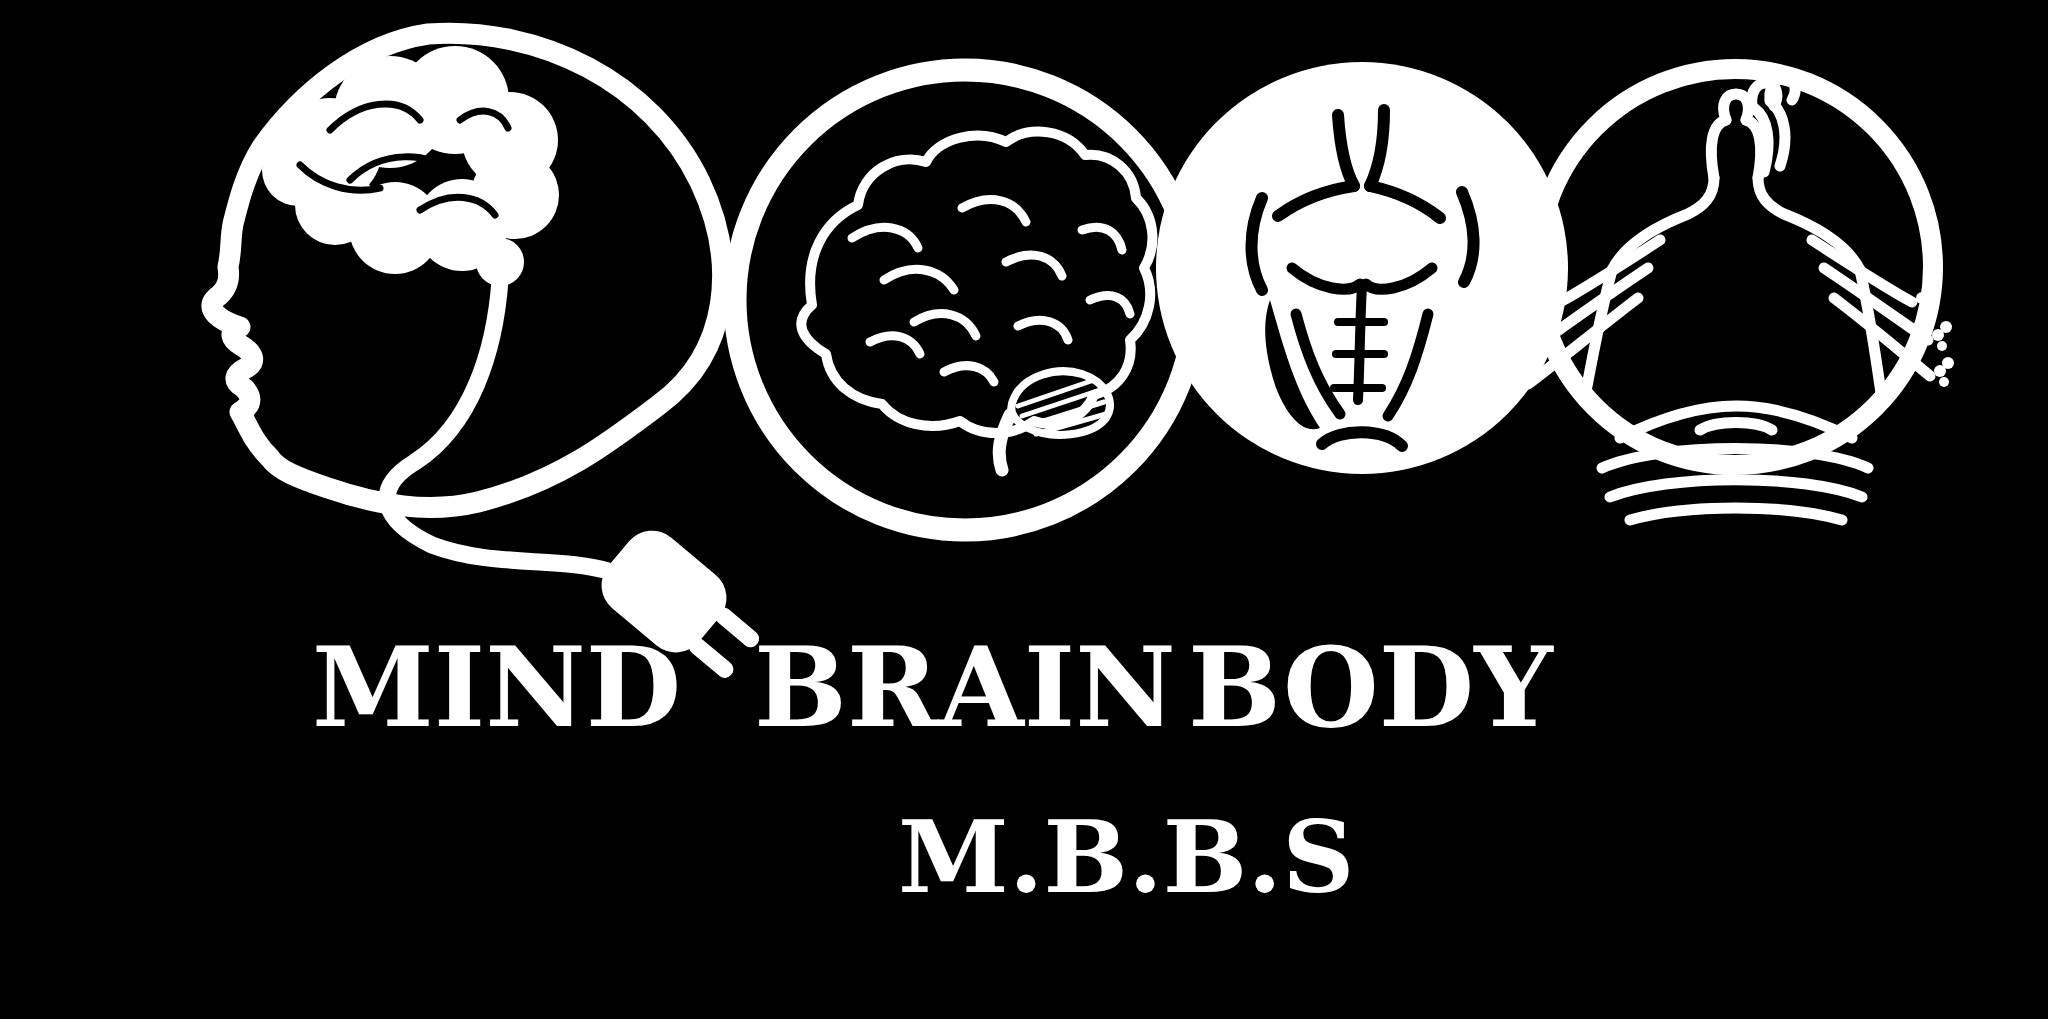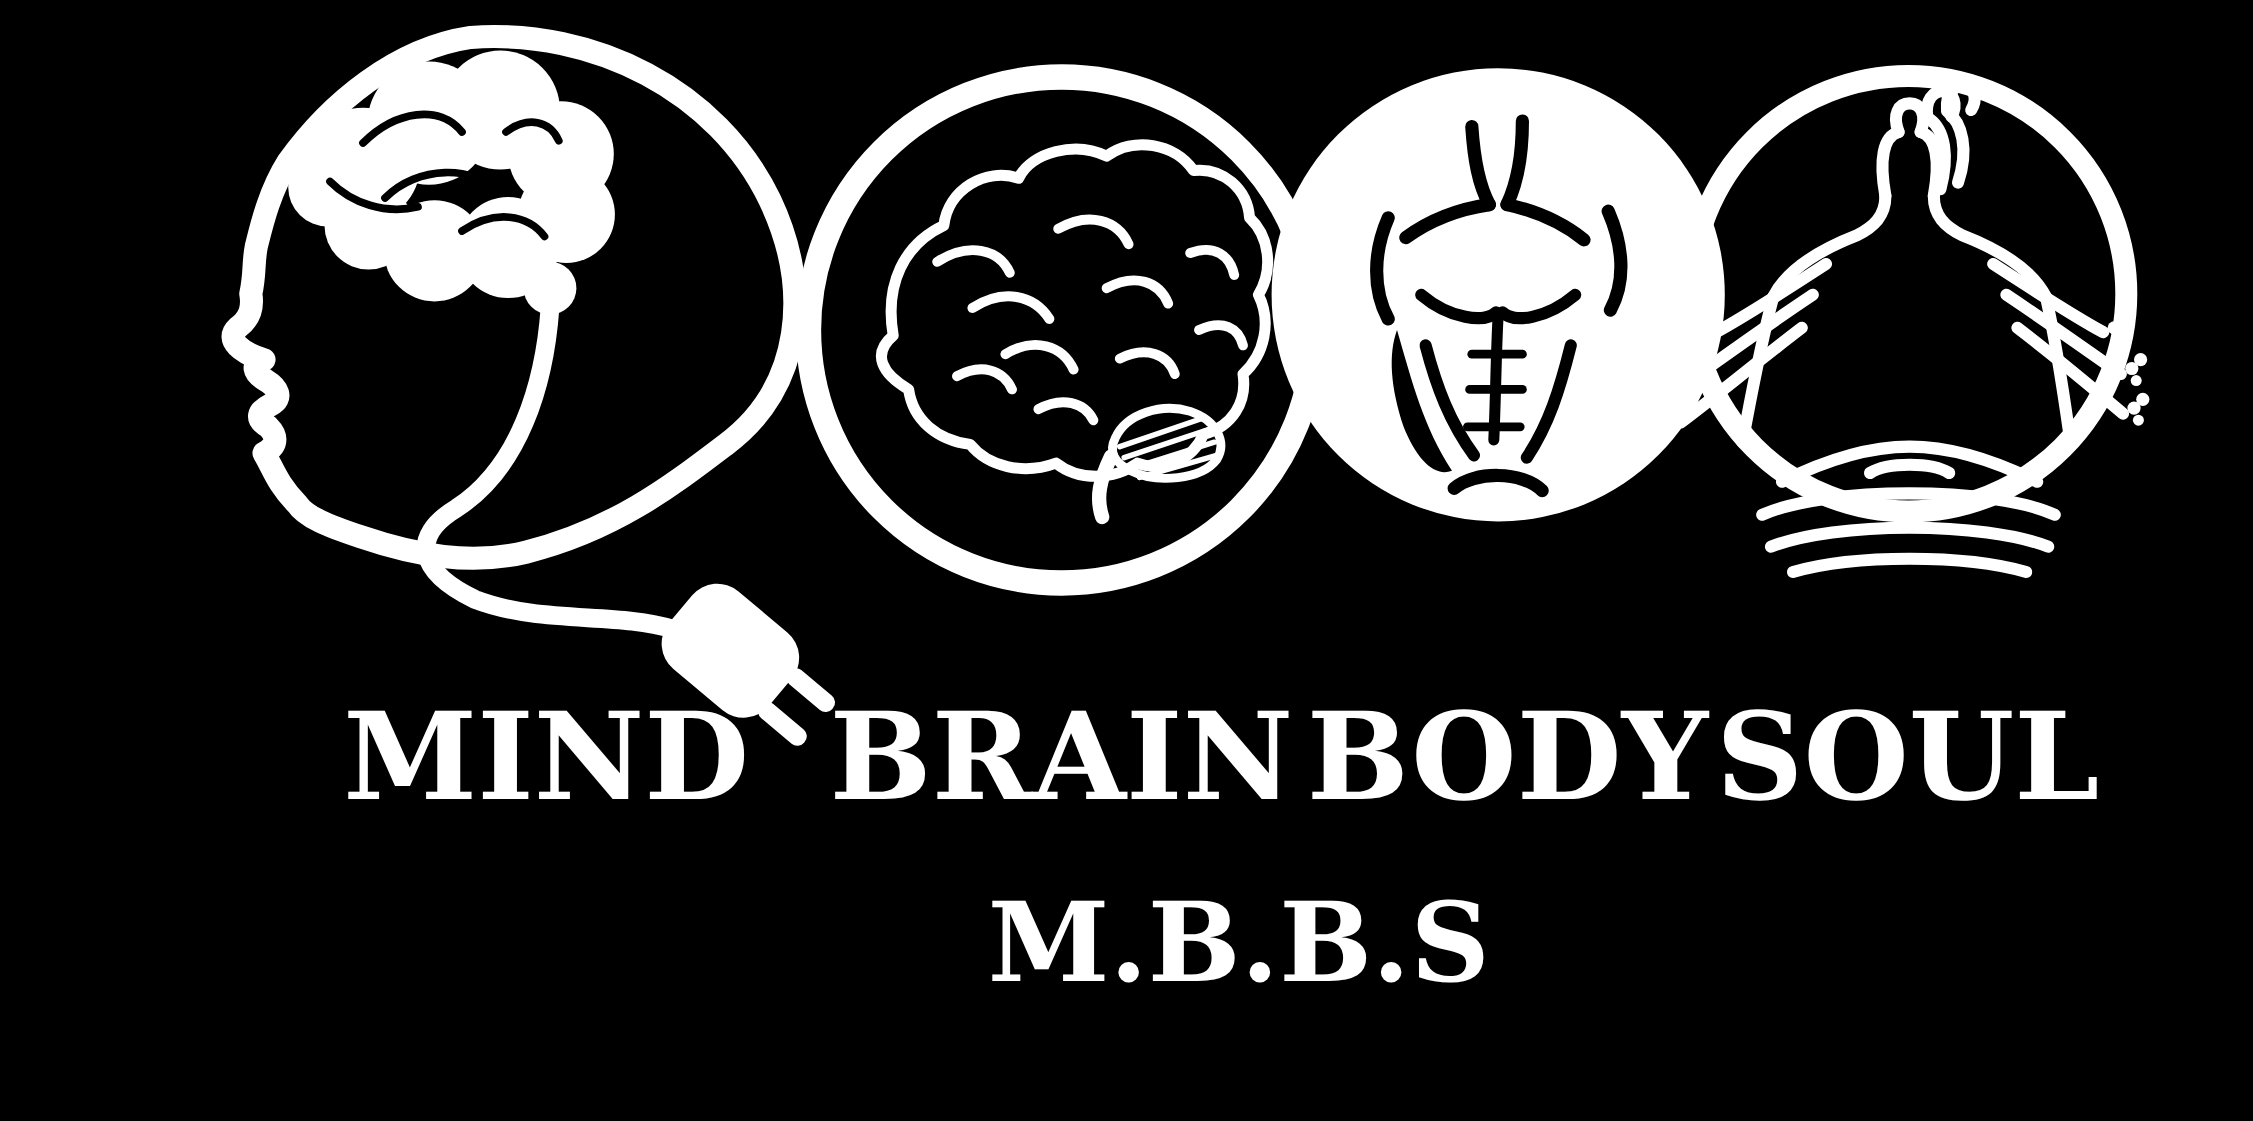--- a/index.html
+++ b/index.html
@@ -236,17 +236,16 @@
         <circle cx="1940" cy="371" r="6"></circle>
           <circle cx="1948" cy="363" r="6"></circle>
           <circle cx="1944" cy="382" r="5"></circle>
       </g>
     </g>
   </svg>
 
   <span class="word word-mind">MIND</span>
   <span class="word word-brain">BRAIN</span>
   <span class="word word-body">BODY</span>
-  <span class="word word-soul">SOUL</span>
 
   <span class="acronym">M.B.B.S</span>
 
 </div>
 
 </body></html>

